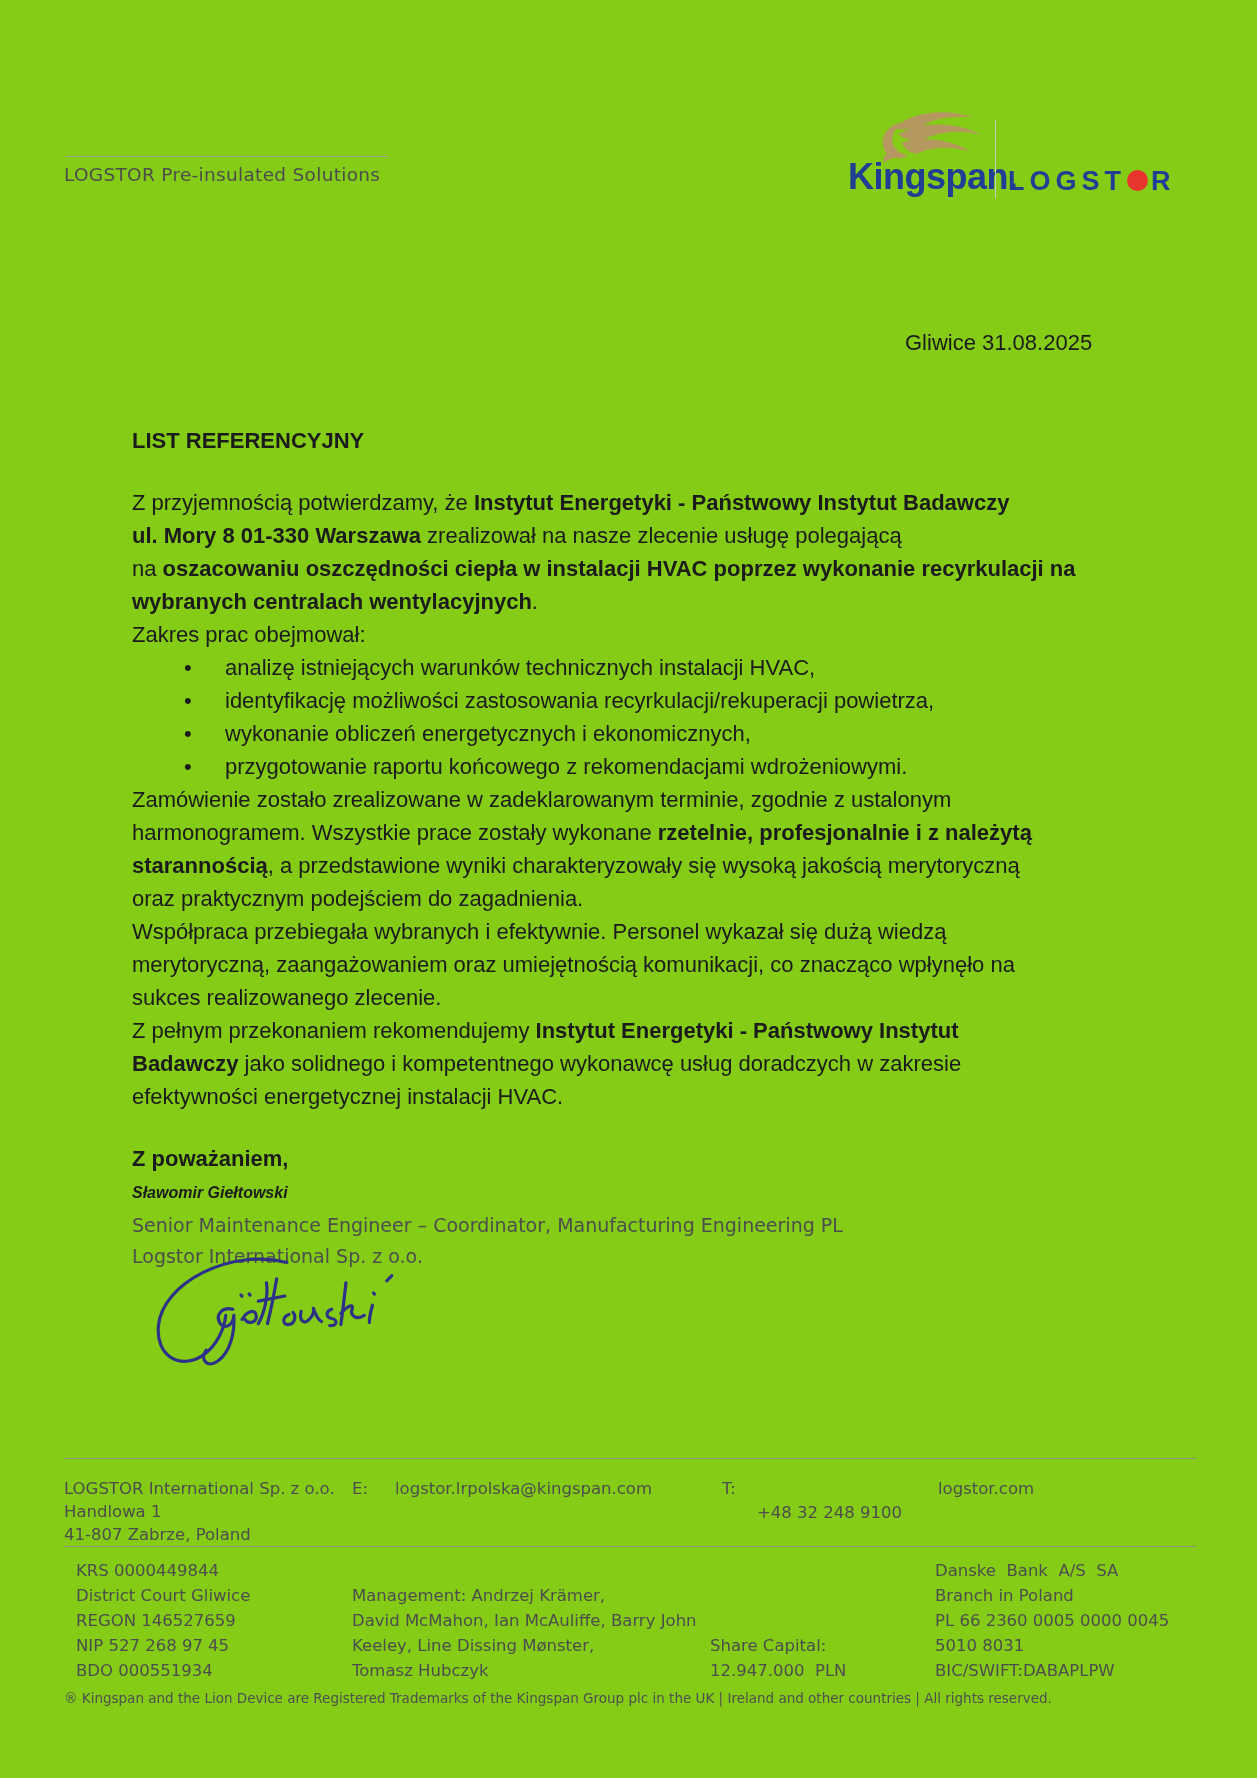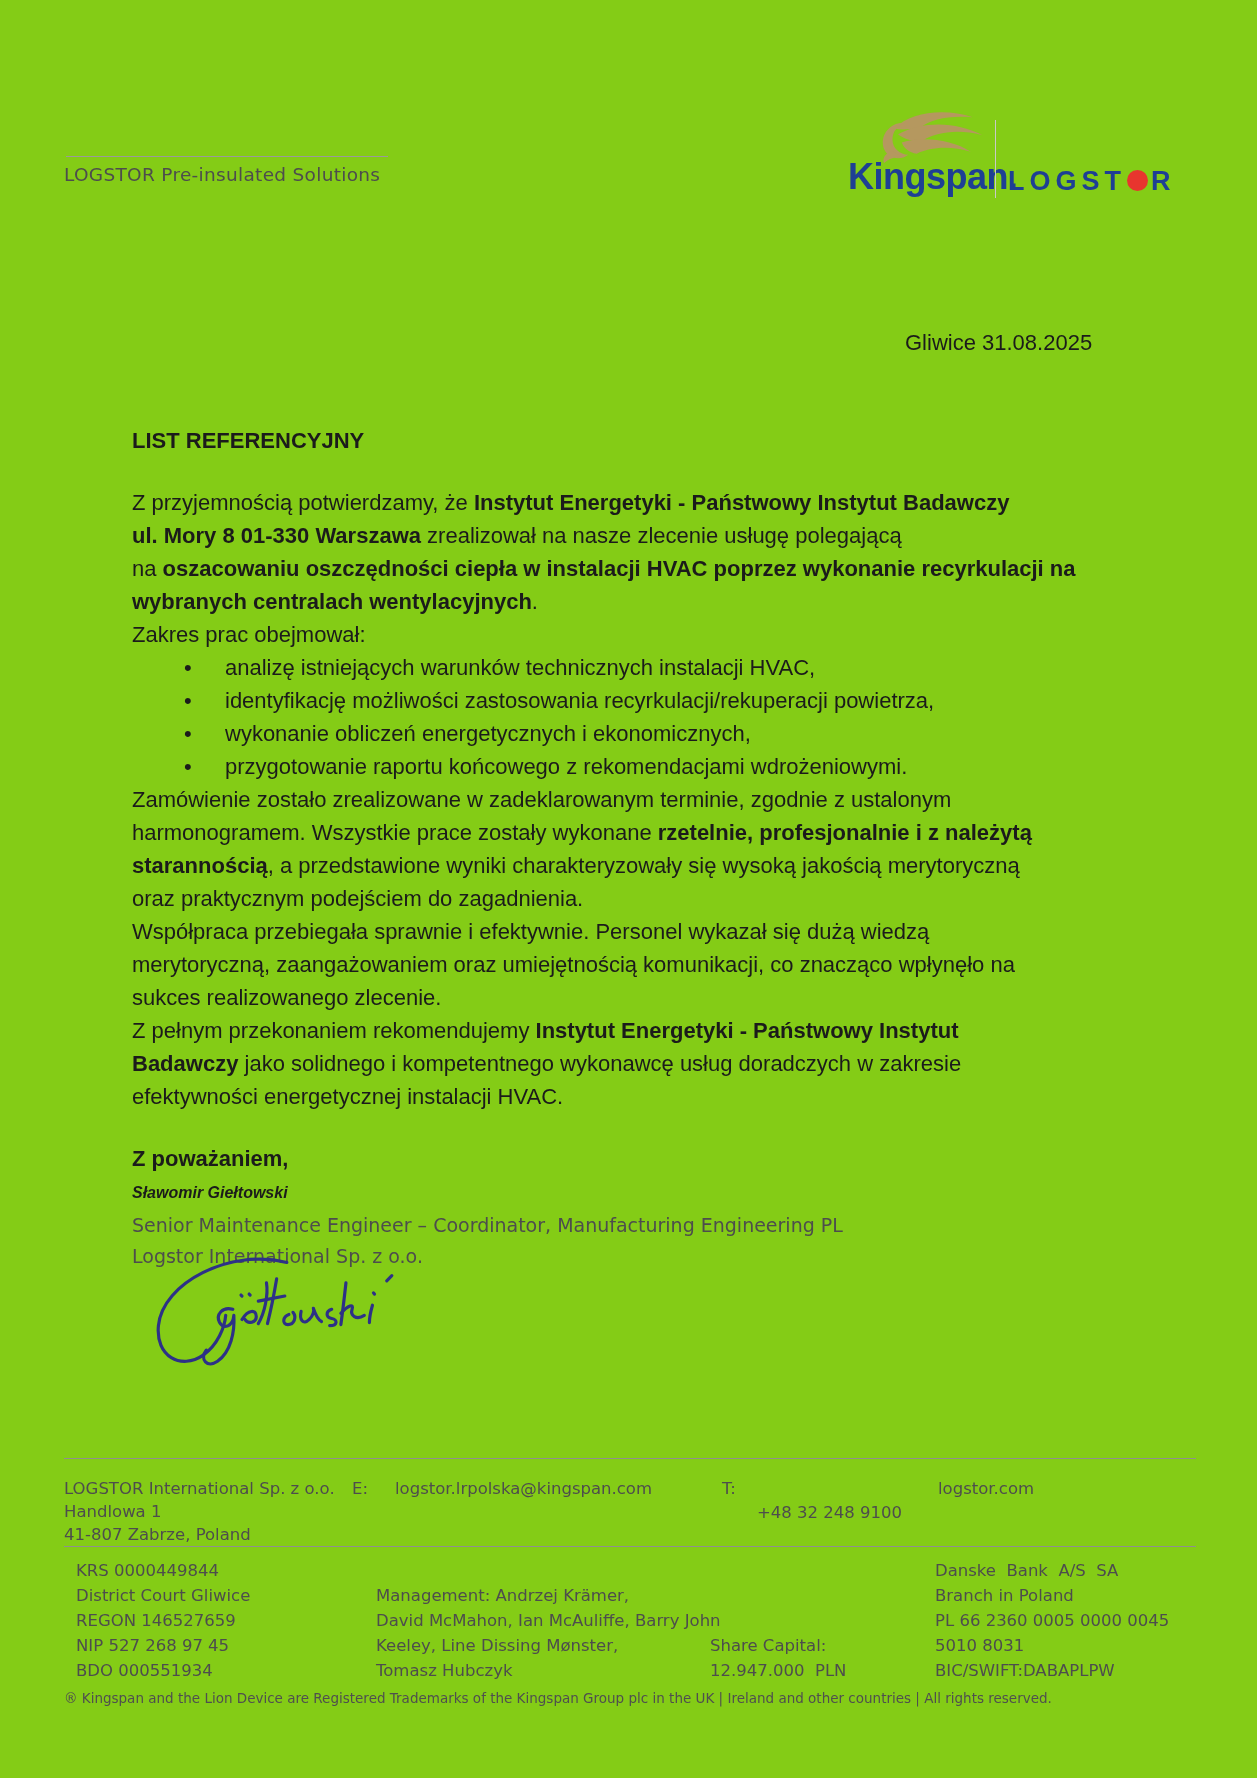--- a/index.html
+++ b/index.html
@@ -81,21 +81,21 @@
     <div class="line bullet"><span class="dot">•</span><span>analizę istniejących warunków technicznych instalacji HVAC,</span></div>
     <div class="line bullet"><span class="dot">•</span><span>identyfikację możliwości zastosowania recyrkulacji/rekuperacji powietrza,</span></div>
     <div class="line bullet"><span class="dot">•</span><span>wykonanie obliczeń energetycznych i ekonomicznych,</span></div>
     <div class="line bullet"><span class="dot">•</span><span>przygotowanie raportu końcowego z rekomendacjami wdrożeniowymi.</span></div>
 
     <div class="line"><span>Zamówienie zostało zrealizowane w zadeklarowanym terminie, zgodnie z ustalonym</span></div>
     <div class="line"><span>harmonogramem. Wszystkie prace zostały wykonane </span><span class="bd">rzetelnie, profesjonalnie i z należytą</span></div>
     <div class="line"><span class="bd">starannością</span><span>, a przedstawione wyniki charakteryzowały się wysoką jakością merytoryczną</span></div>
     <div class="line"><span>oraz praktycznym podejściem do zagadnienia.</span></div>
 
-    <div class="line"><span>Współpraca przebiegała sprawnie i efektywnie. Personel wykazał się dużą wiedzą</span></div>
+    <div class="line"><span>Współpraca przebiegała wybranych i efektywnie. Personel wykazał się dużą wiedzą</span></div>
     <div class="line"><span>merytoryczną, zaangażowaniem oraz umiejętnością komunikacji, co znacząco wpłynęło na</span></div>
     <div class="line"><span>sukces realizowanego zlecenie.</span></div>
 
     <div class="line"><span>Z pełnym przekonaniem rekomendujemy </span><span class="bd">Instytut Energetyki - Państwowy Instytut</span></div>
     <div class="line"><span class="bd">Badawczy</span><span> jako solidnego i kompetentnego wykonawcę usług doradczych w zakresie</span></div>
     <div class="line"><span>efektywności energetycznej instalacji HVAC.</span></div>
   </div>
 
   <div class="abs closing">
     <div class="regards">Z poważaniem,</div>
@@ -142,21 +142,21 @@
 
   <div class="abs f-rule2"></div>
 
   <div class="abs corp" style="left:64px;top:1558px;margin-left:12px;">
     <div class="l-line">KRS 0000449844</div>
     <div class="l-line">District Court Gliwice</div>
     <div class="l-line">REGON 146527659</div>
     <div class="l-line">NIP 527 268 97 45</div>
     <div class="l-line">BDO 000551934</div>
   </div>
-  <div class="abs corp" style="left:352px;top:1583px;margin-left:24px;">
+  <div class="abs corp" style="left:352px;top:1583px;">
     <div class="l-line">Management: Andrzej Krämer,</div>
     <div class="l-line">David McMahon, Ian McAuliffe, Barry John</div>
     <div class="l-line">Keeley, Line Dissing Mønster,</div>
     <div class="l-line">Tomasz Hubczyk</div>
   </div>
   <div class="abs corp" style="left:710px;top:1633px;">
     <div class="l-line">Share Capital:</div>
     <div class="l-line">12.947.000  PLN</div>
   </div>
   <div class="abs corp" style="left:935px;top:1558px;">

